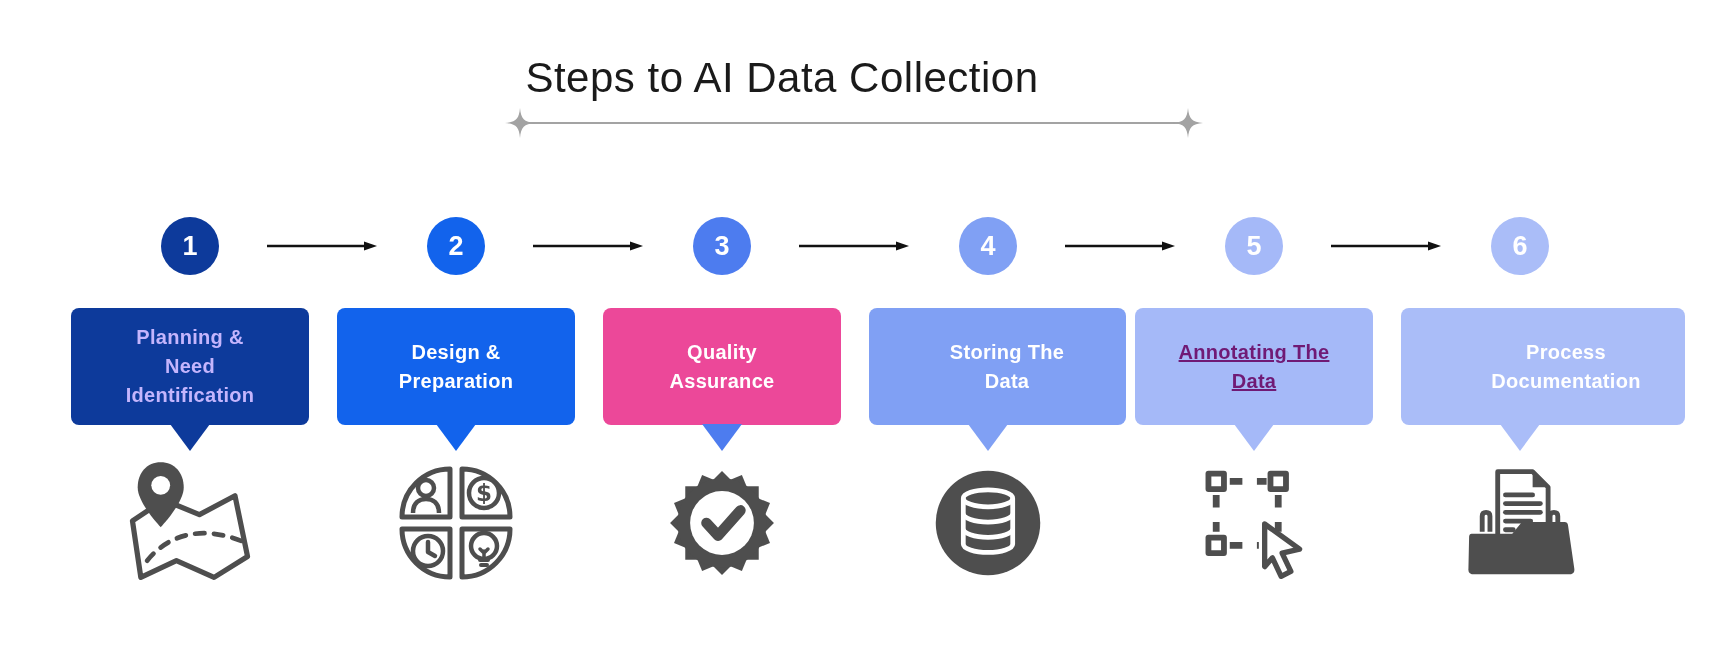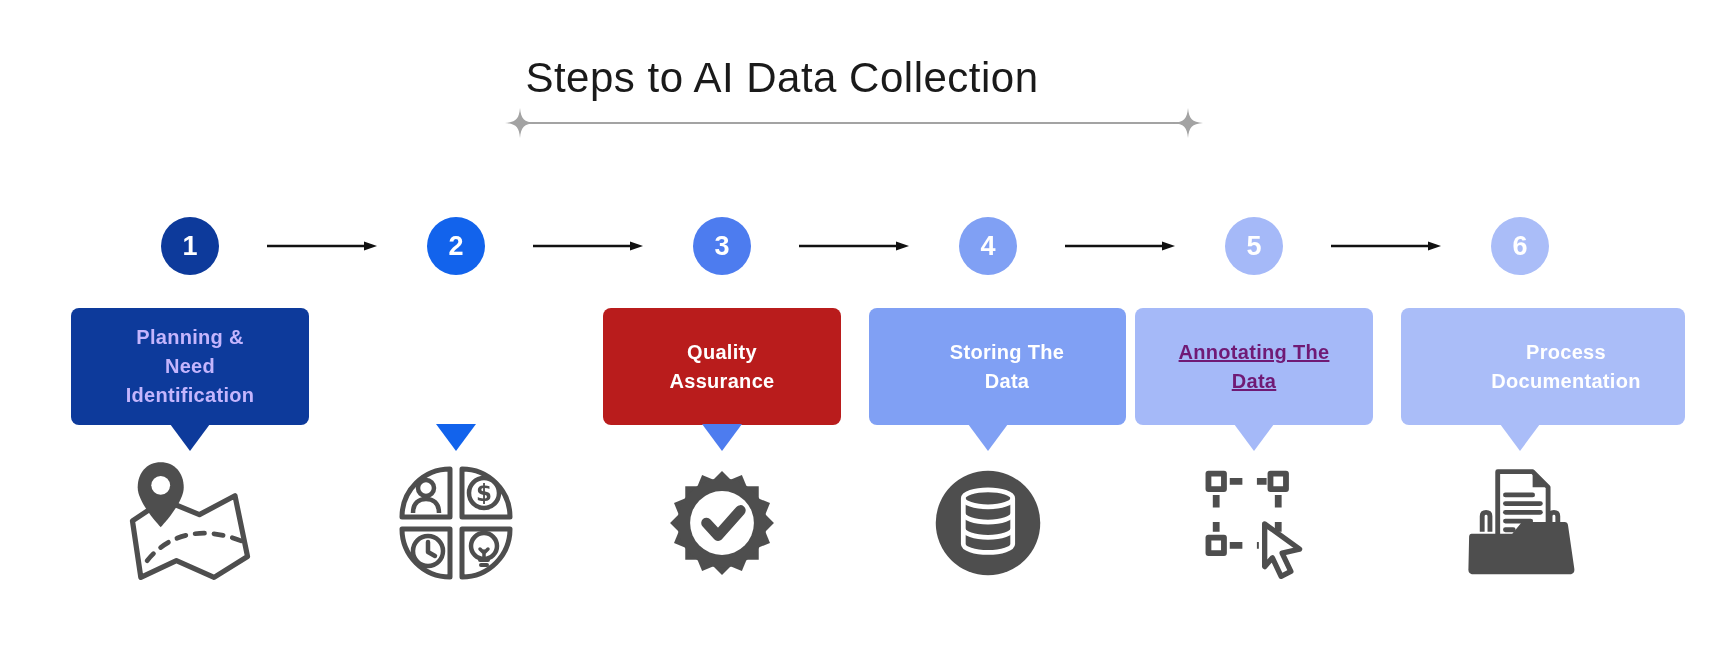--- a/index.html
+++ b/index.html
@@ -91,20 +91,24 @@
         <path d="M37,2 C24,2 15,12 15,26 C15,41 37,64 37,64 C37,64 59,41 59,26 C59,12 50,2 37,2 Z" fill="currentColor" stroke="none"></path>
         <circle cx="37" cy="24" r="9" fill="#ffffff" stroke="none"></circle>
       </svg>
     </div>
   </div>
 
   <div class="col" style="left:337px;">
     <div class="num-circle" style="background-color: rgb(18, 99, 236); color: rgb(255, 255, 255);">
         <span>2</span>
       </div>
+    <div class="step-box" style="background-color: rgb(18, 99, 236);">
+      <div class="step-label" style="color: rgb(255, 255, 255);">Design &amp;
+Preparation</div>
+    </div>
     <div class="tail" style="background-color: rgb(18, 99, 236);"></div>
     <div class="icon-wrap" style="color: rgb(78, 78, 78);">
       <svg viewBox="0 0 120 120" width="120" height="120" fill="none" stroke="currentColor" stroke-width="5" stroke-linejoin="round">
         <path d="M54,6 A48,48 0 0 0 6,54 L54,54 Z"></path>
         <path d="M66,6 A48,48 0 0 1 114,54 L66,54 Z"></path>
         <path d="M54,114 A48,48 0 0 1 6,66 L54,66 Z"></path>
         <path d="M66,114 A48,48 0 0 0 114,66 L66,66 Z"></path>
         <circle cx="30" cy="25" r="8" stroke-width="4.5"></circle>
         <path d="M17,50 C17,40 23,36 30,36 C37,36 43,40 43,50" stroke-width="4.5"></path>
         <circle cx="88" cy="30" r="15" stroke-width="4.5" fill="#fff"></circle>
@@ -115,21 +119,21 @@
         <path d="M84,97 L92,97 M85,102 L91,102" stroke-width="4" stroke-linecap="round"></path>
         <path d="M88,96 L88,88 M84,86 L88,90 L92,86" stroke-width="3.5" stroke-linecap="round"></path>
       </svg>
     </div>
   </div>
 
   <div class="col" style="left:603px;">
     <div class="num-circle" style="background-color: rgb(77, 124, 239); color: rgb(255, 255, 255);">
         <span>3</span>
       </div>
-    <div class="step-box" style="background-color: #b91c1c;">
+    <div class="step-box" style="background-color: #ec4899;">
       <div class="step-label" style="color: rgb(255, 255, 255);">Quality
 Assurance</div>
     </div>
     <div class="tail" style="background-color: rgb(77, 124, 239);"></div>
     <div class="icon-wrap" style="color: rgb(78, 78, 78);">
       <svg viewBox="0 0 120 124" width="116" height="120">
         <g fill="currentColor">
           <rect x="22" y="24" width="76" height="76" transform="rotate(0 60 62)"></rect>
           <rect x="22" y="24" width="76" height="76" transform="rotate(22.5 60 62)"></rect>
           <rect x="22" y="24" width="76" height="76" transform="rotate(45 60 62)"></rect>

